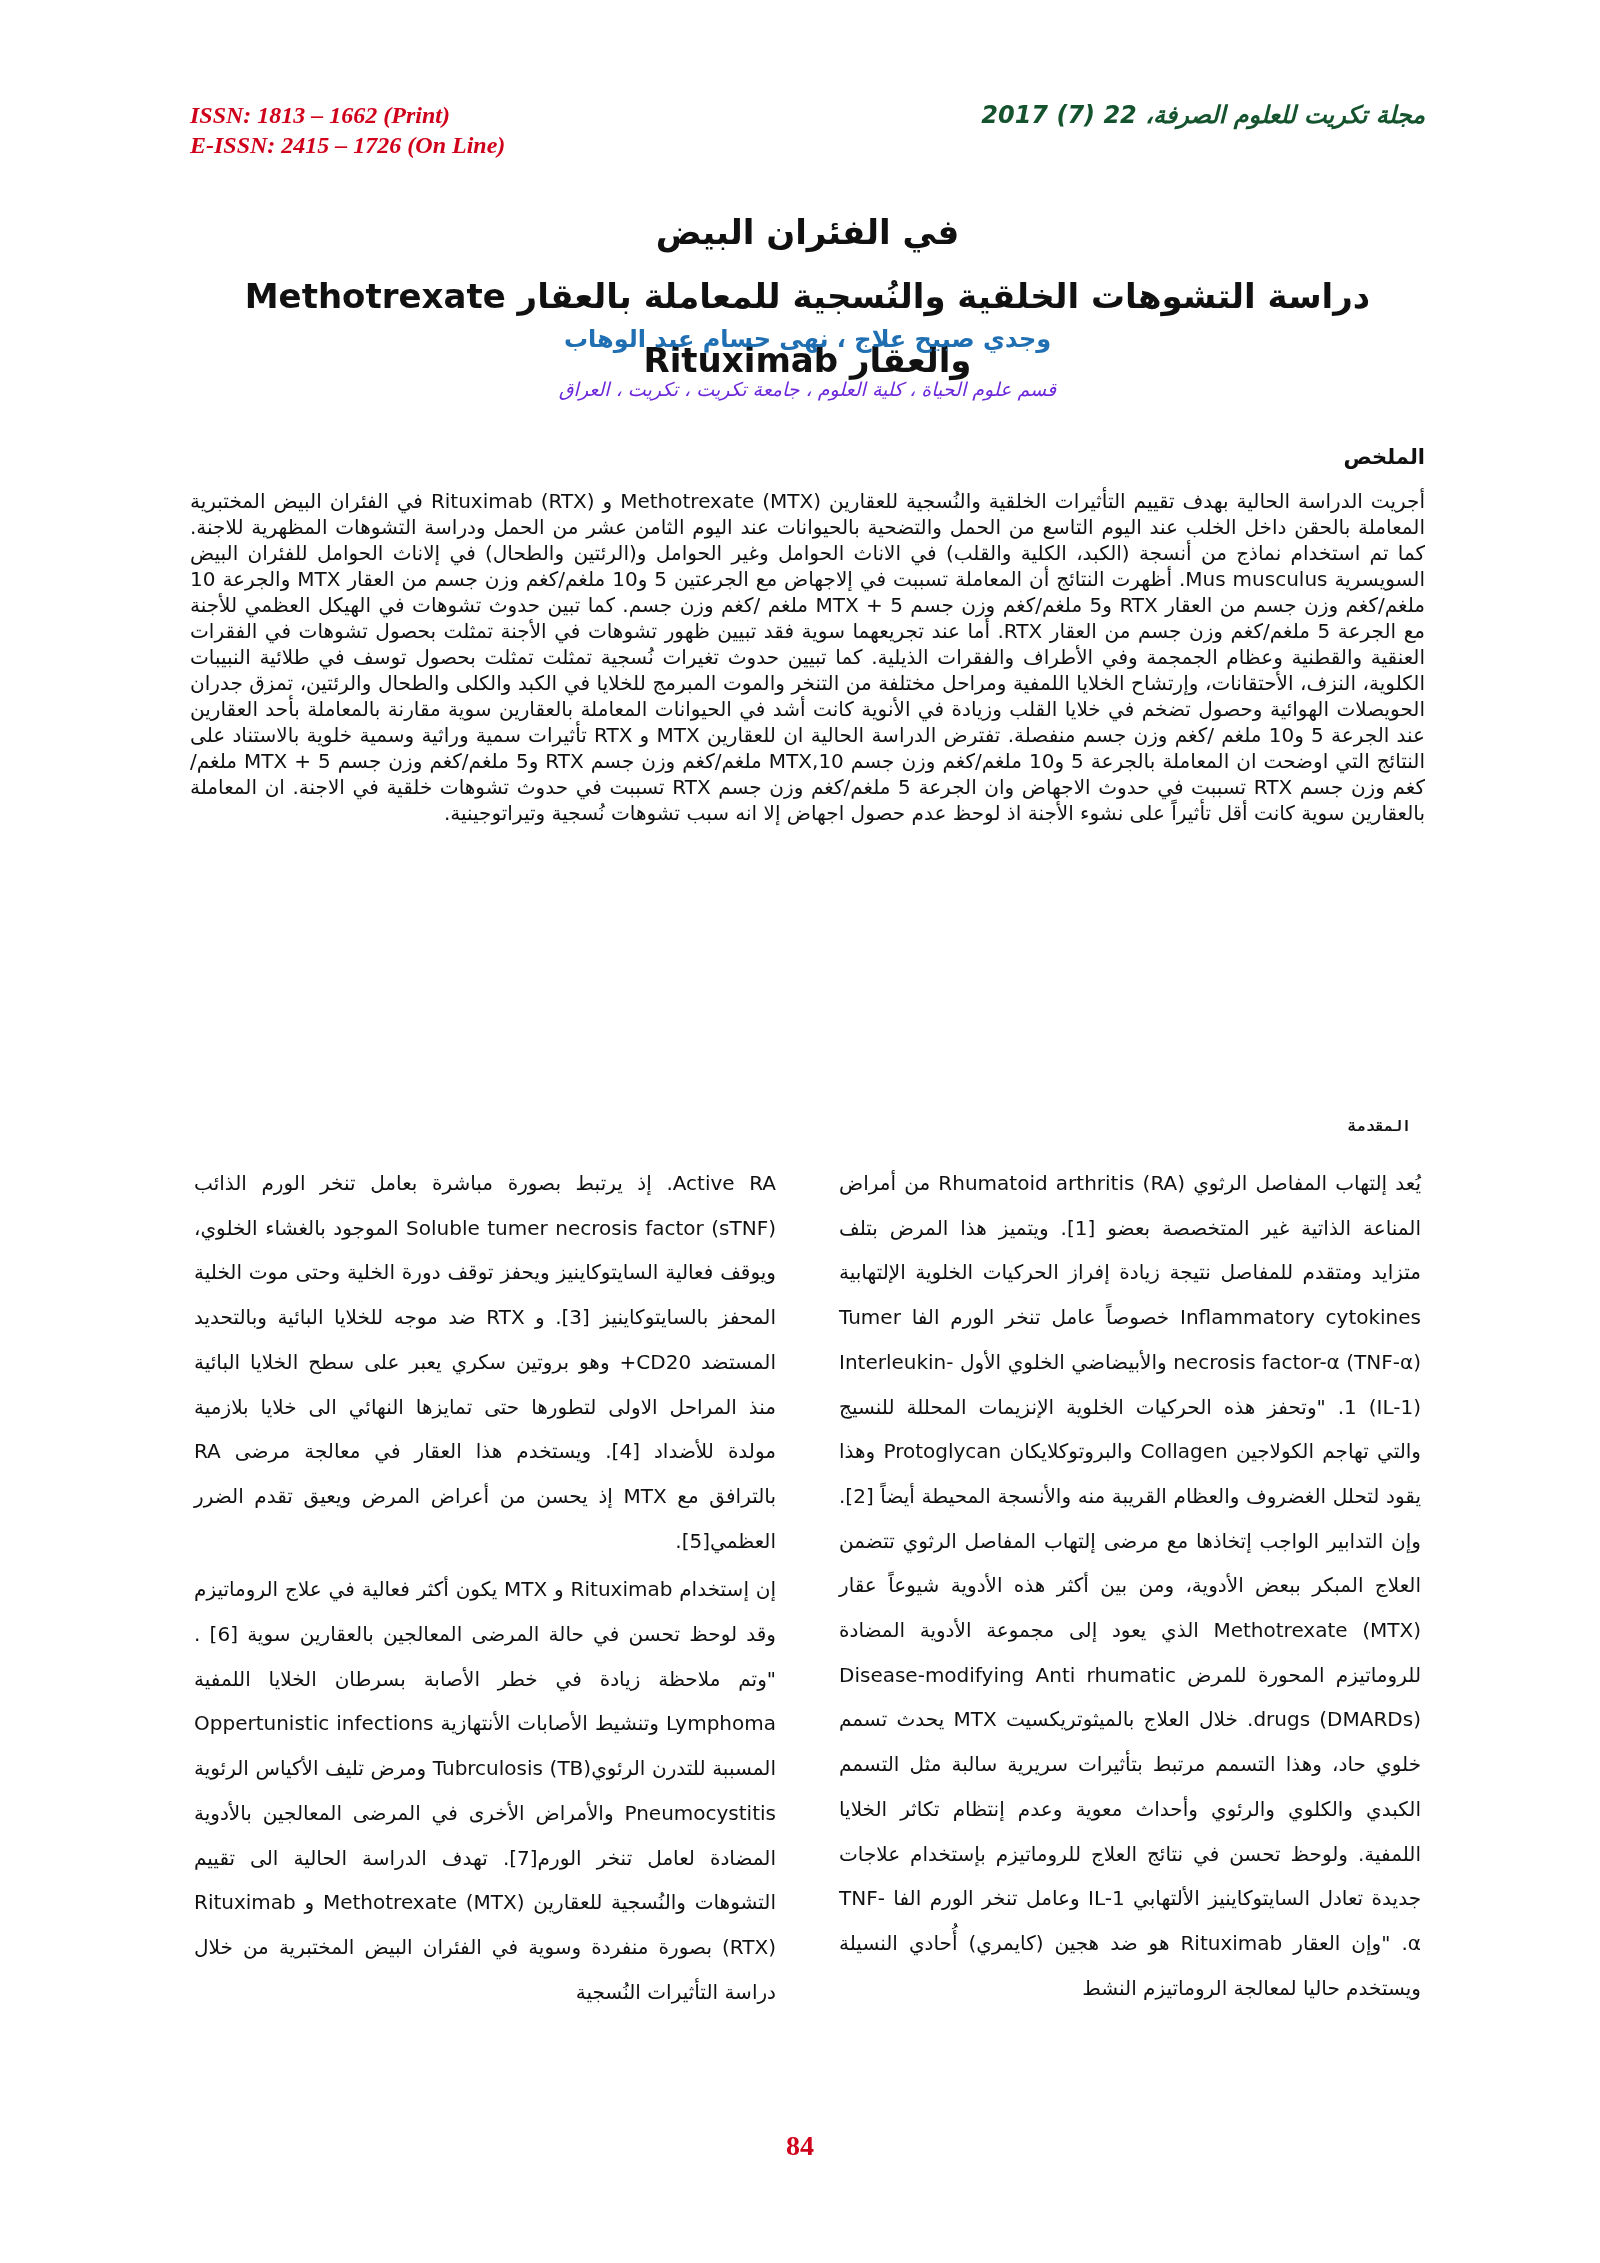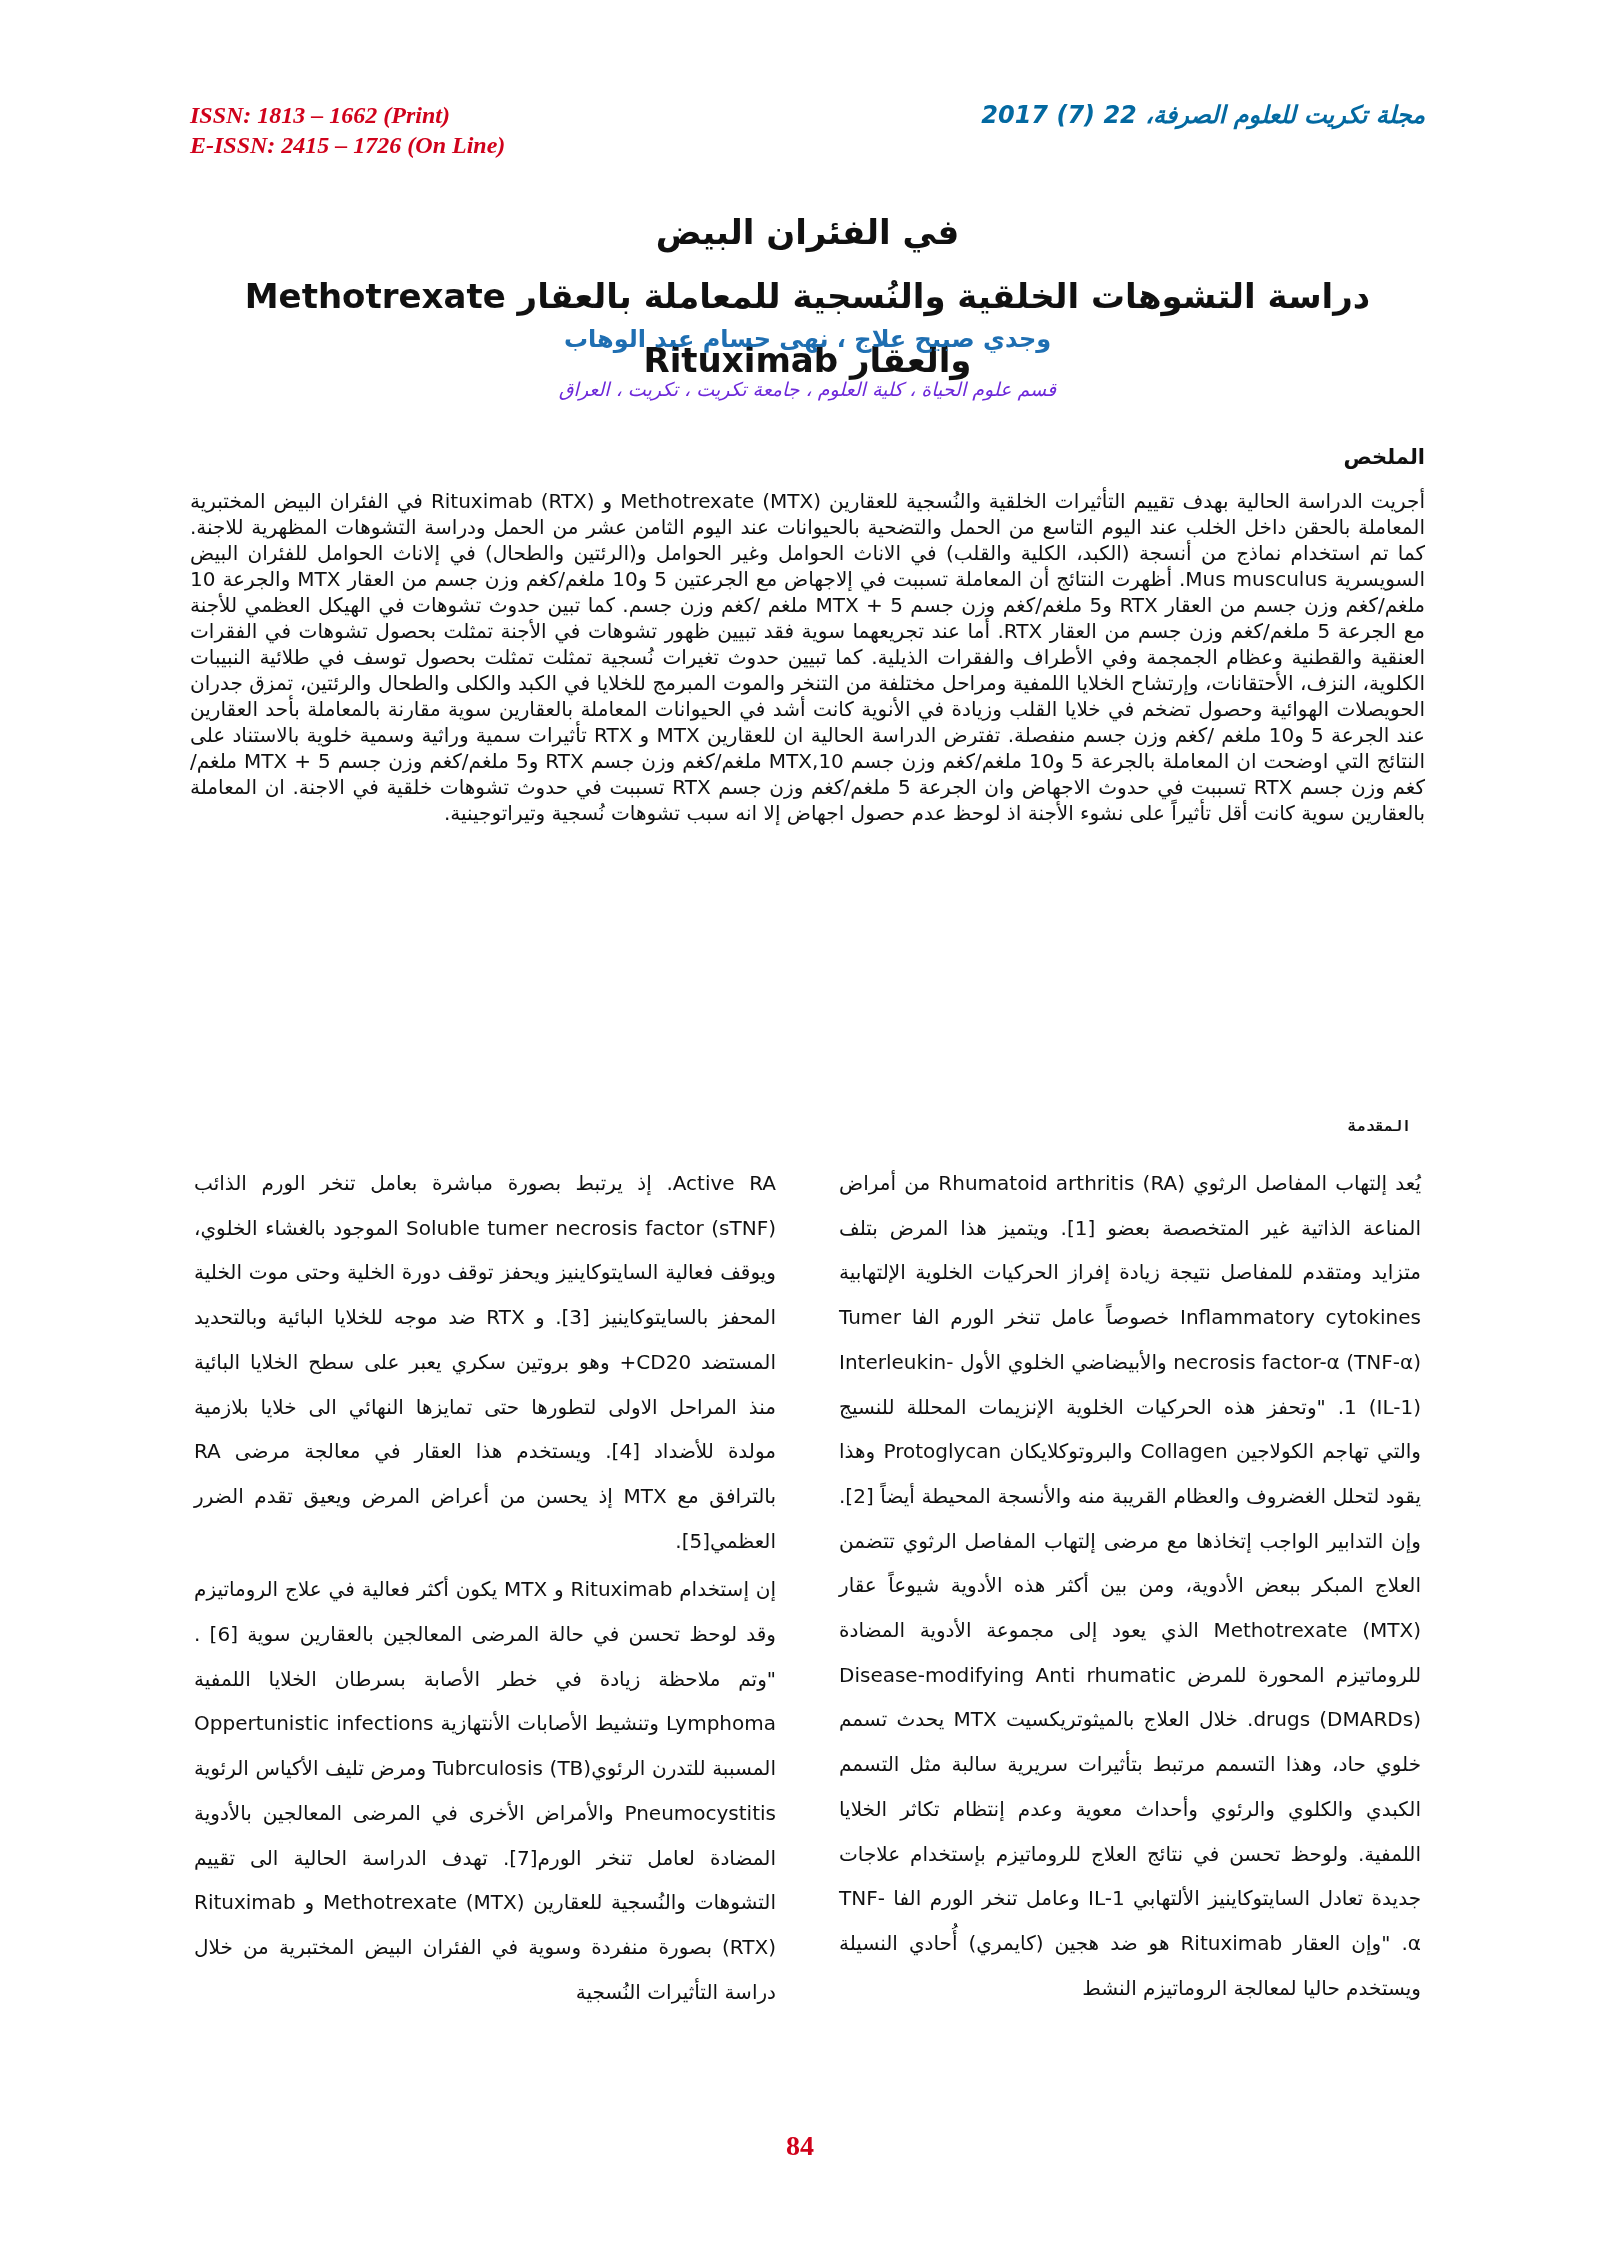--- a/index.html
+++ b/index.html
@@ -2,21 +2,21 @@
 <html lang="ar"><head>
   <meta charset="utf-8">
   <style>
     html, body { margin: 0; padding: 0; background: #ffffff; }
     body { width: 1600px; height: 2263px; position: relative; overflow: hidden;
            font-family: "Liberation Serif", "DejaVu Serif", serif; color: #111; }
     .header { position: absolute; top: 100px; left: 190px; right: 175px; height: 70px; }
     .issn { position: absolute; left: 0; top: 0; direction: ltr; text-align: left;
             color: #d0021b; font-style: italic; font-weight: bold; font-size: 24px; line-height: 30px;
             font-family: "Liberation Serif", serif; }
-    .journal { position: absolute; right: 0; top: 0; direction: rtl; color: #0369a1;
+    .journal { position: absolute; right: 0; top: 0; direction: rtl; color: #14532d;
                font-style: italic; font-weight: bold; font-size: 24px; line-height: 30px;
                font-family: "DejaVu Sans", sans-serif; }
     .title { position: absolute; top: 200px; left: 190px; right: 175px; text-align: center;
              direction: rtl; font-weight: bold; font-size: 34px; line-height: 64px;
              font-family: "DejaVu Sans", sans-serif; color: #111; }
     .authors { position: absolute; top: 325px; left: 190px; right: 175px; text-align: center;
                direction: rtl; font-weight: bold; font-size: 24px; color: #1f6fb2;
                font-family: "DejaVu Sans", sans-serif; }
     .affil { position: absolute; top: 378px; left: 190px; right: 175px; text-align: center;
              direction: rtl; font-style: italic; font-size: 19px; color: #6d28d9;

